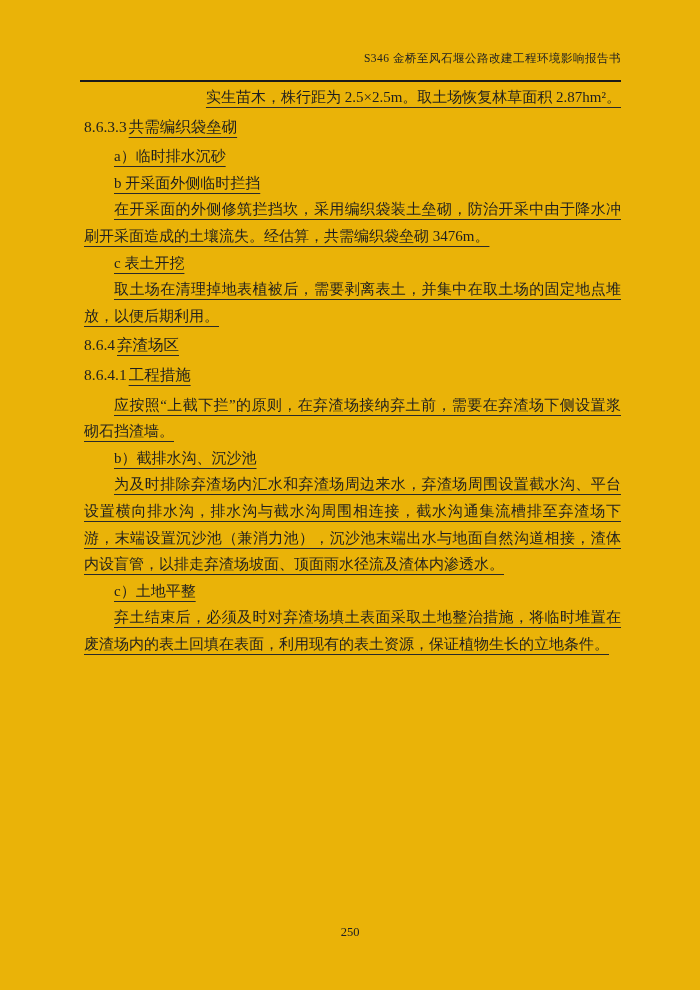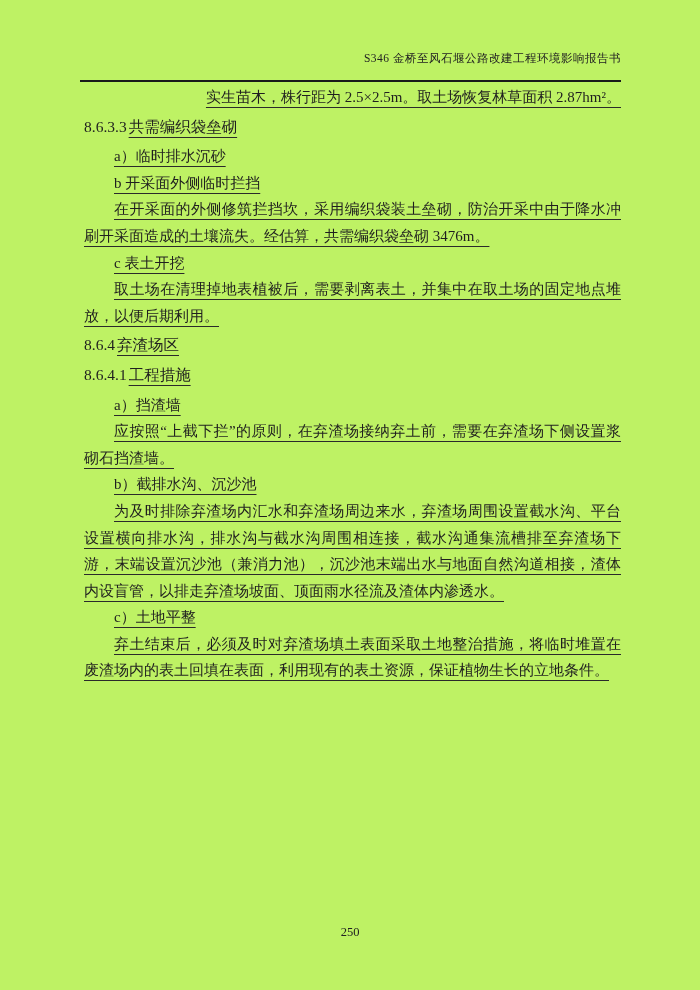--- a/index.html
+++ b/index.html
@@ -4,21 +4,21 @@
 <style>
   html, body {
     margin: 0;
     padding: 0;
     background: #ffffff;
   }
   .doc-page {
     position: relative;
     width: 700px;
     height: 990px;
-    background: #bef264;
+    background: #eab308;
     overflow: hidden;
     font-family: "Liberation Serif", "DejaVu Serif", serif;
     color: #1f1f1f;
   }
   
   .running-head {
     position: absolute;
     top: 51px;
     left: 80px;
     width: 541px;
@@ -118,21 +118,20 @@
 
     <p class="subhead underlined">c 表土开挖</p>
 
     <p class="para underlined">取土场在清理掉地表植被后，需要剥离表土，并集中在取土场的固定地点堆放，以便后期利用。</p>
 
 
     <h2 class="heading"><span class="h-num">8.6.4</span><span class="h-title">弃渣场区</span></h2>
 
     <h3 class="heading"><span class="h-num">8.6.4.1</span><span class="h-title">工程措施</span></h3>
 
-    <p class="subhead underlined">a）挡渣墙</p>
 
     <p class="para underlined">应按照“上截下拦”的原则，在弃渣场接纳弃土前，需要在弃渣场下侧设置浆砌石挡渣墙。</p>
 
     <p class="subhead underlined">b）截排水沟、沉沙池</p>
 
     <p class="para underlined">为及时排除弃渣场内汇水和弃渣场周边来水，弃渣场周围设置截水沟、平台设置横向排水沟，排水沟与截水沟周围相连接，截水沟通集流槽排至弃渣场下游，末端设置沉沙池（兼消力池），沉沙池末端出水与地面自然沟道相接，渣体内设盲管，以排走弃渣场坡面、顶面雨水径流及渣体内渗透水。</p>
 
     <p class="subhead underlined">c）土地平整</p>
 
     <p class="para underlined">弃土结束后，必须及时对弃渣场填土表面采取土地整治措施，将临时堆置在废渣场内的表土回填在表面，利用现有的表土资源，保证植物生长的立地条件。</p>

